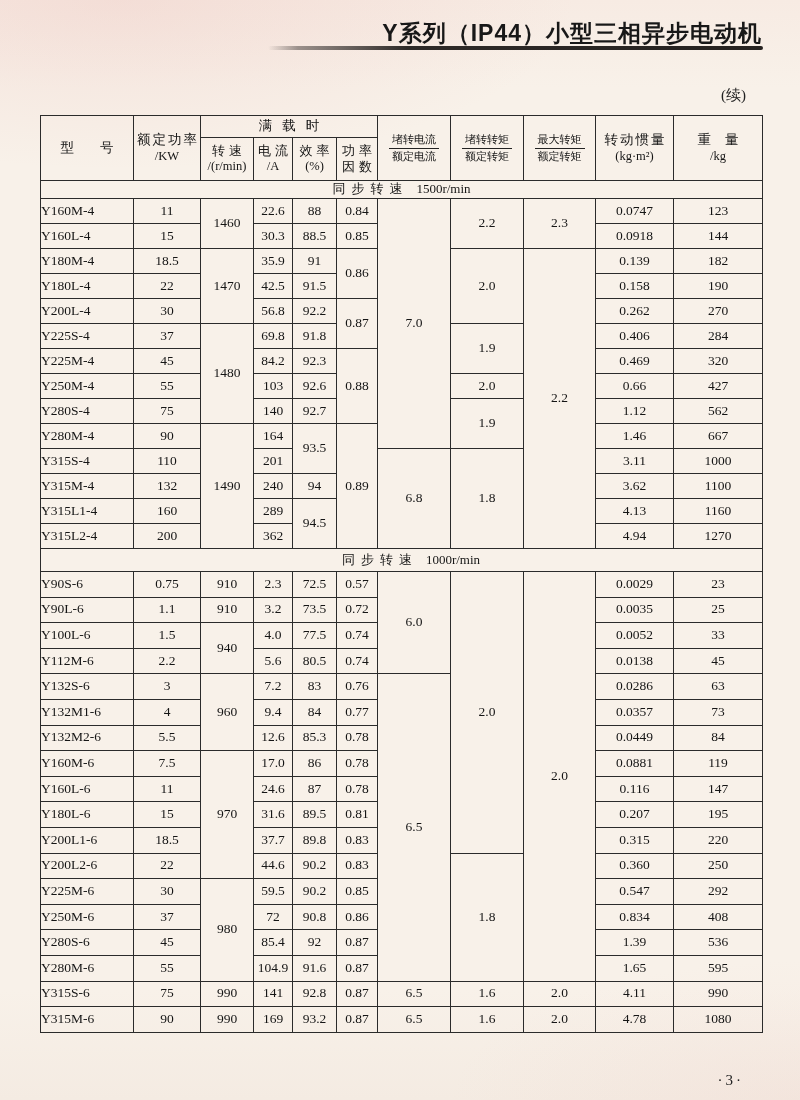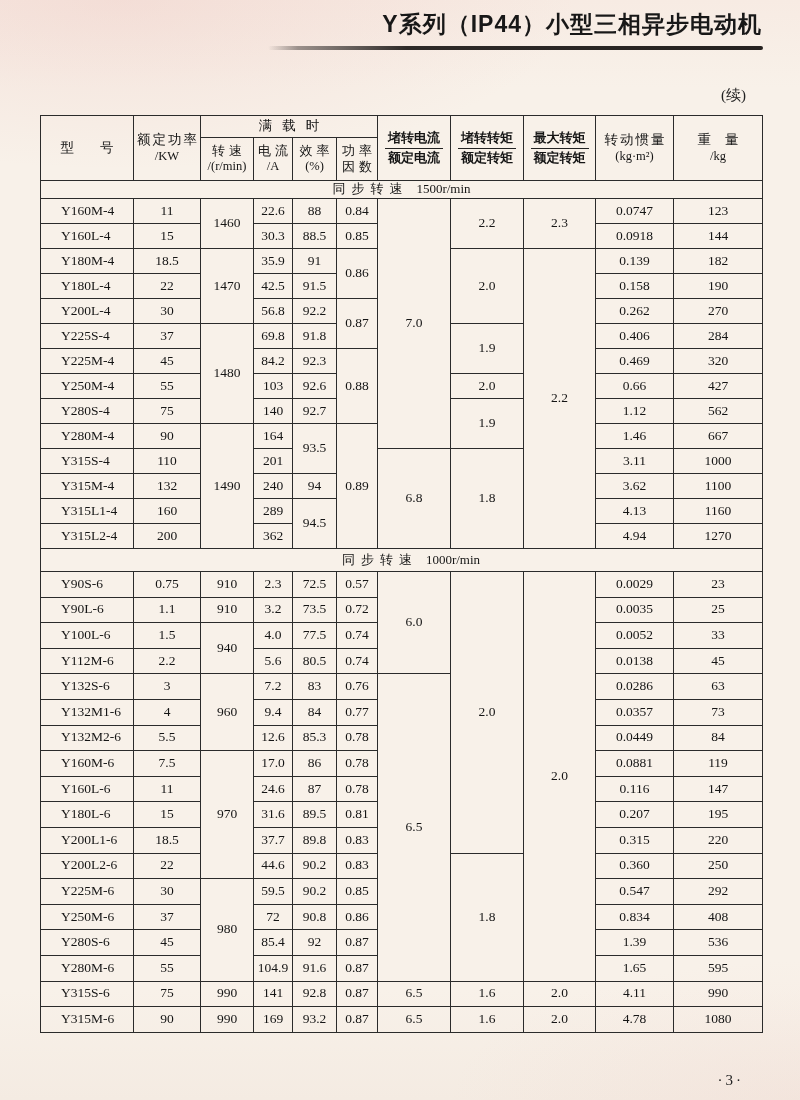--- a/index.html
+++ b/index.html
@@ -6,46 +6,46 @@
   .page{
     position:relative;width:800px;height:1100px;overflow:hidden;
     background:
       radial-gradient(ellipse 700px 260px at 15% 0%, rgba(235,190,185,.30), rgba(235,190,185,0) 65%),
       radial-gradient(ellipse 500px 200px at 100% 100%, rgba(236,200,195,.18), rgba(236,200,195,0) 70%),
       linear-gradient(180deg,#f7ebe3 0%,#f8f1e9 8%,#f8f1e9 90%,#f4ebe2 100%);
     font-family:"Liberation Serif","DejaVu Serif",serif;
     color:#1c1c1c;
   }
   .title{
-    position:absolute;top:9px;right:38px;
+    position:absolute;top:18px;right:38px;
     font-family:"Liberation Sans","DejaVu Sans",sans-serif;
     font-weight:bold;font-size:23px;letter-spacing:1px;color:#181818;
     white-space:nowrap;
   }
   .title-rule{
     position:absolute;top:46px;left:268px;right:37px;height:4px;border-radius:2px;
     background:linear-gradient(to right,rgba(46,40,38,0) 0%,rgba(46,40,38,.45) 6%,#2e2a28 28%,#262220 100%);
   }
   .continued{position:absolute;top:86px;right:54px;font-size:15px;color:#222;}
   .tbl-wrap{position:absolute;left:40px;top:115px;}
   table{border-collapse:collapse;table-layout:fixed;width:722px;}
   th,td{
     border:1px solid #2b2b2b;text-align:center;vertical-align:middle;
     padding:0;font-size:13.5px;font-weight:normal;line-height:1.25;
     overflow:hidden;white-space:nowrap;color:#151515;
   }
   thead tr.h1 th{height:21px;}
   thead tr.h2 th{height:42px;}
   th .unit{font-size:12.5px;}
-  td.model{text-align:left;padding-left:20px;}
+  td.model{text-align:left;padding-left:0;}
   tr.sec-label td{height:17px;font-size:13px;}
   tr.sec-label.s1 td{height:22px;padding-left:19px;}
   .sec0 td{height:24px;}
   .sec1 td{height:24.6px;}
-  .frac{display:inline-block;vertical-align:middle;font-size:13px;font-weight:bold;}
+  .frac{display:inline-block;vertical-align:middle;font-size:11px;}
   .frac .num{display:block;border-bottom:1px solid #222;padding:0 3px 1px;}
   .frac .den{display:block;padding:1px 3px 0;}
   .ls2{letter-spacing:2px;margin-right:-2px;}
   .ls4{letter-spacing:4px;margin-right:-4px;}
   .ls6{letter-spacing:6px;margin-right:-6px;font-family:Liberation Serif, serif;}
   .ls10{letter-spacing:10px;margin-right:-10px;}
   .ls16{letter-spacing:14px;margin-right:-14px;text-align:right;}
   .ls24{letter-spacing:26px;margin-right:-26px;}
   .seclbl .v{margin-left:14px;}
   .hdr2{font-size:13px;}

